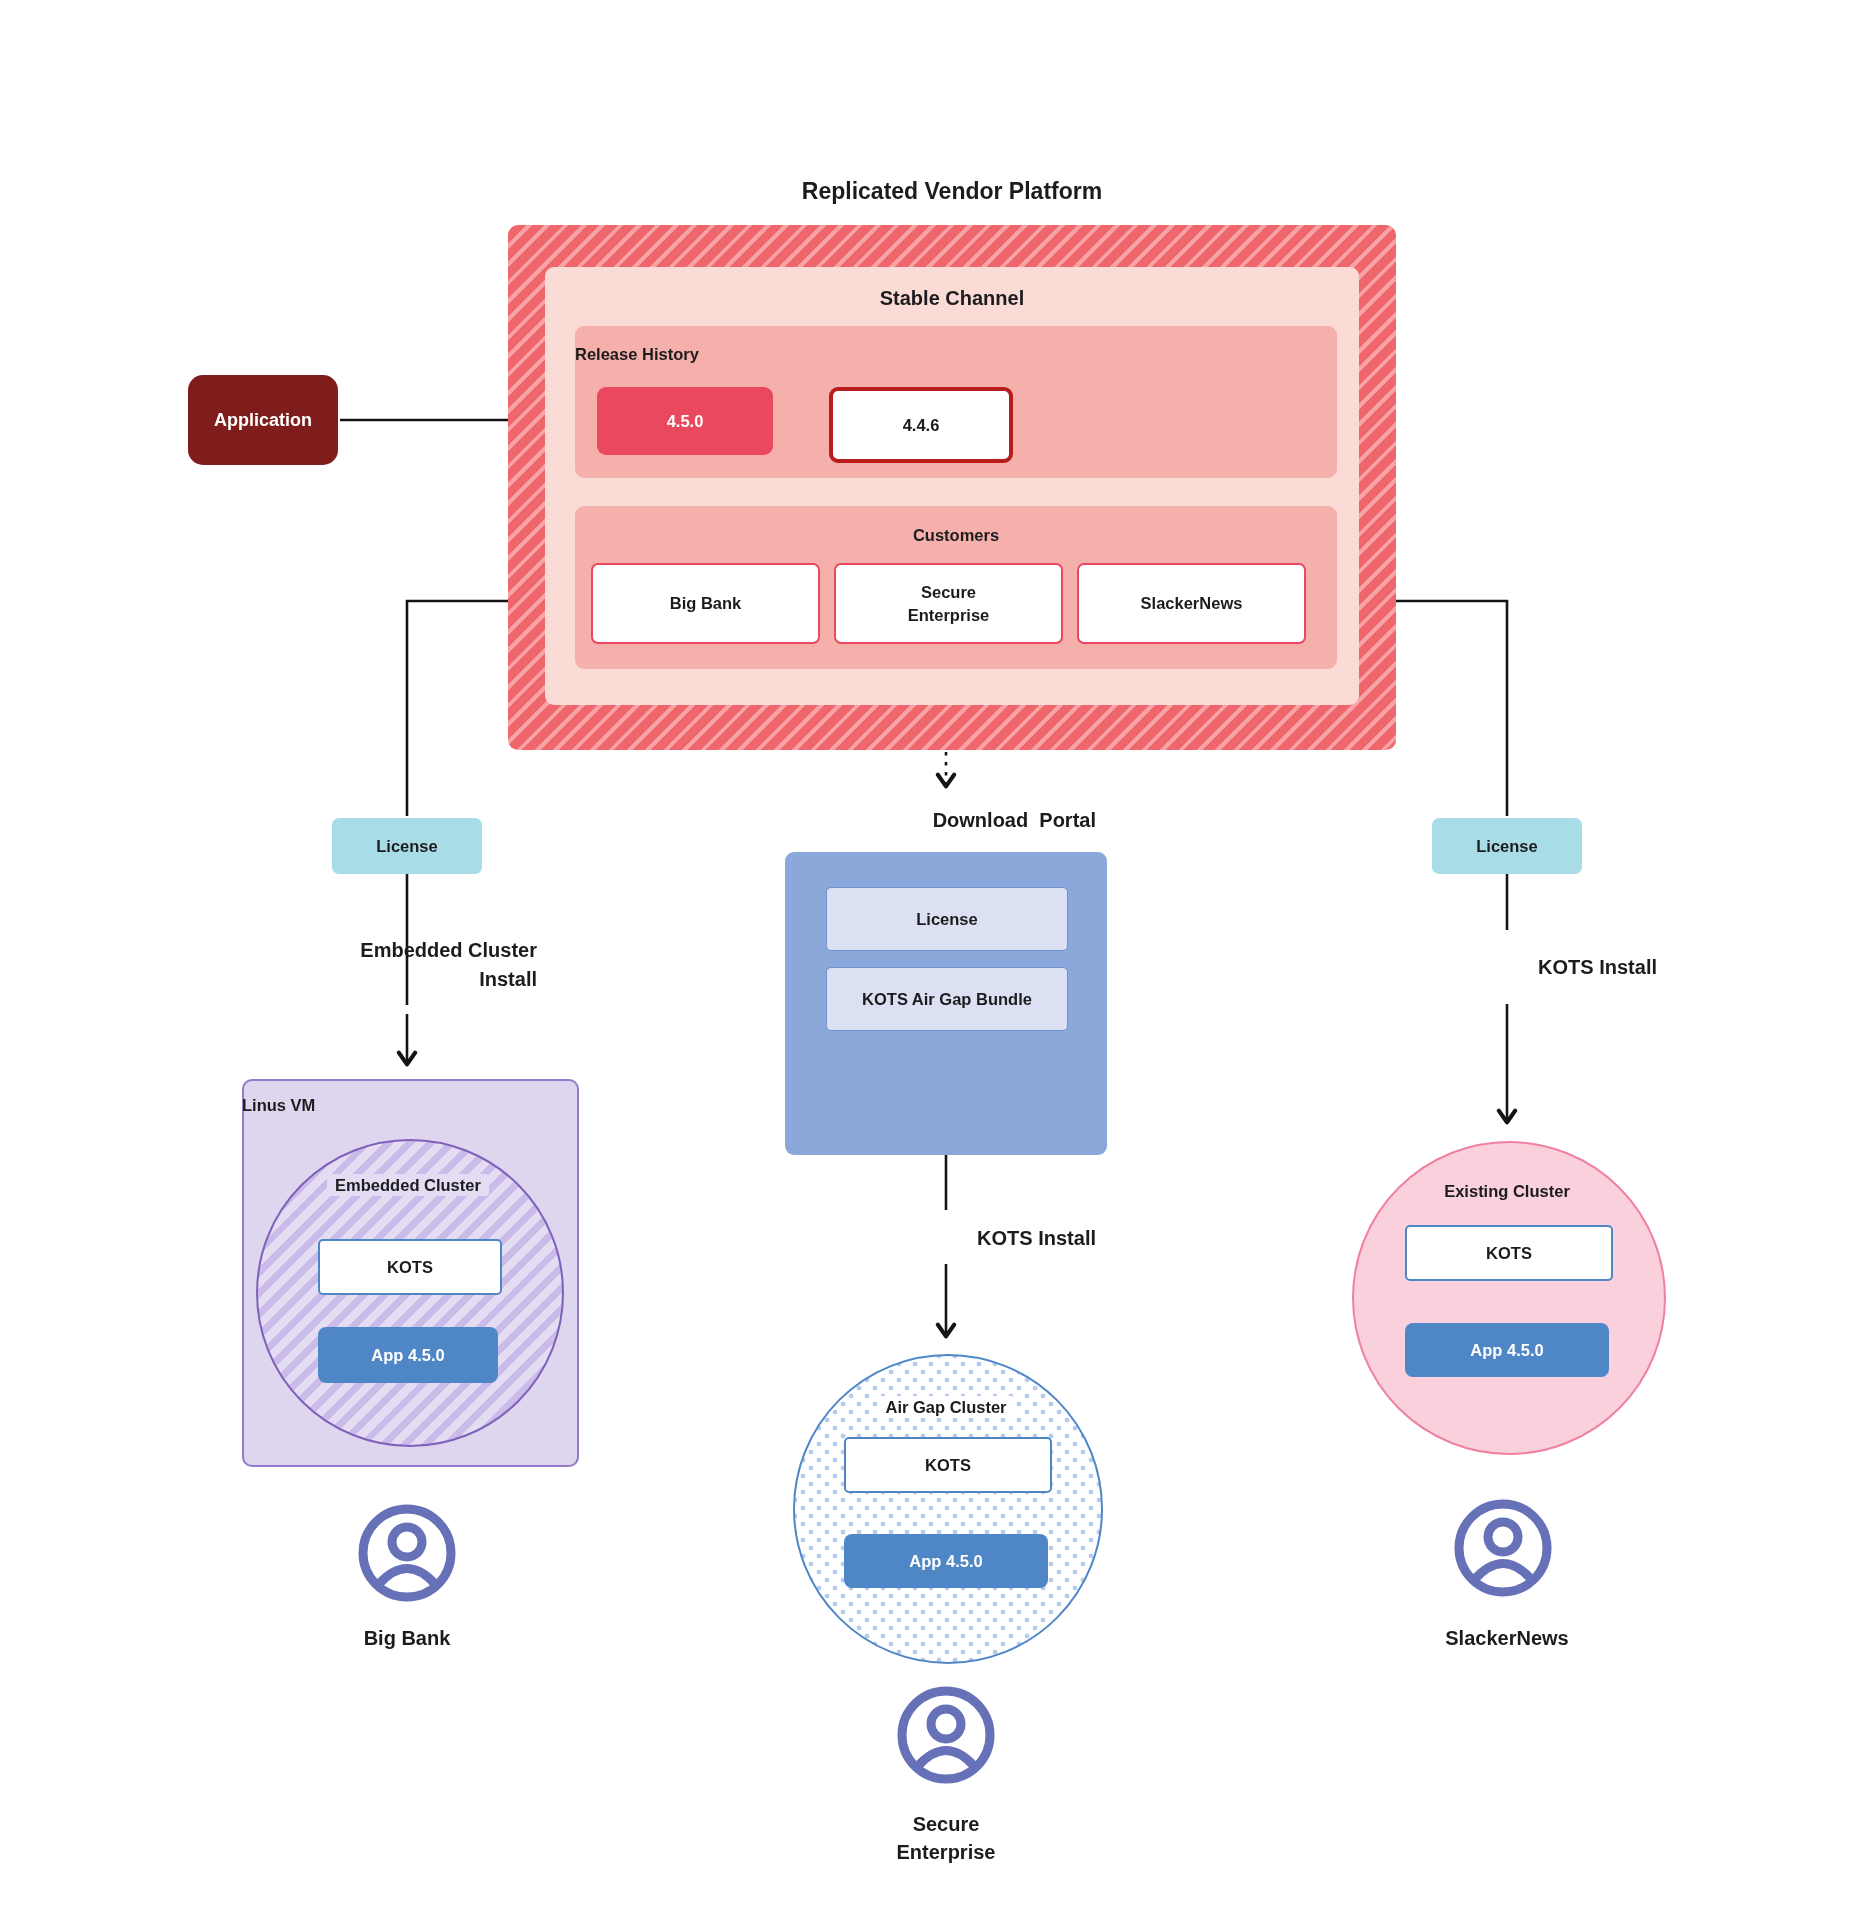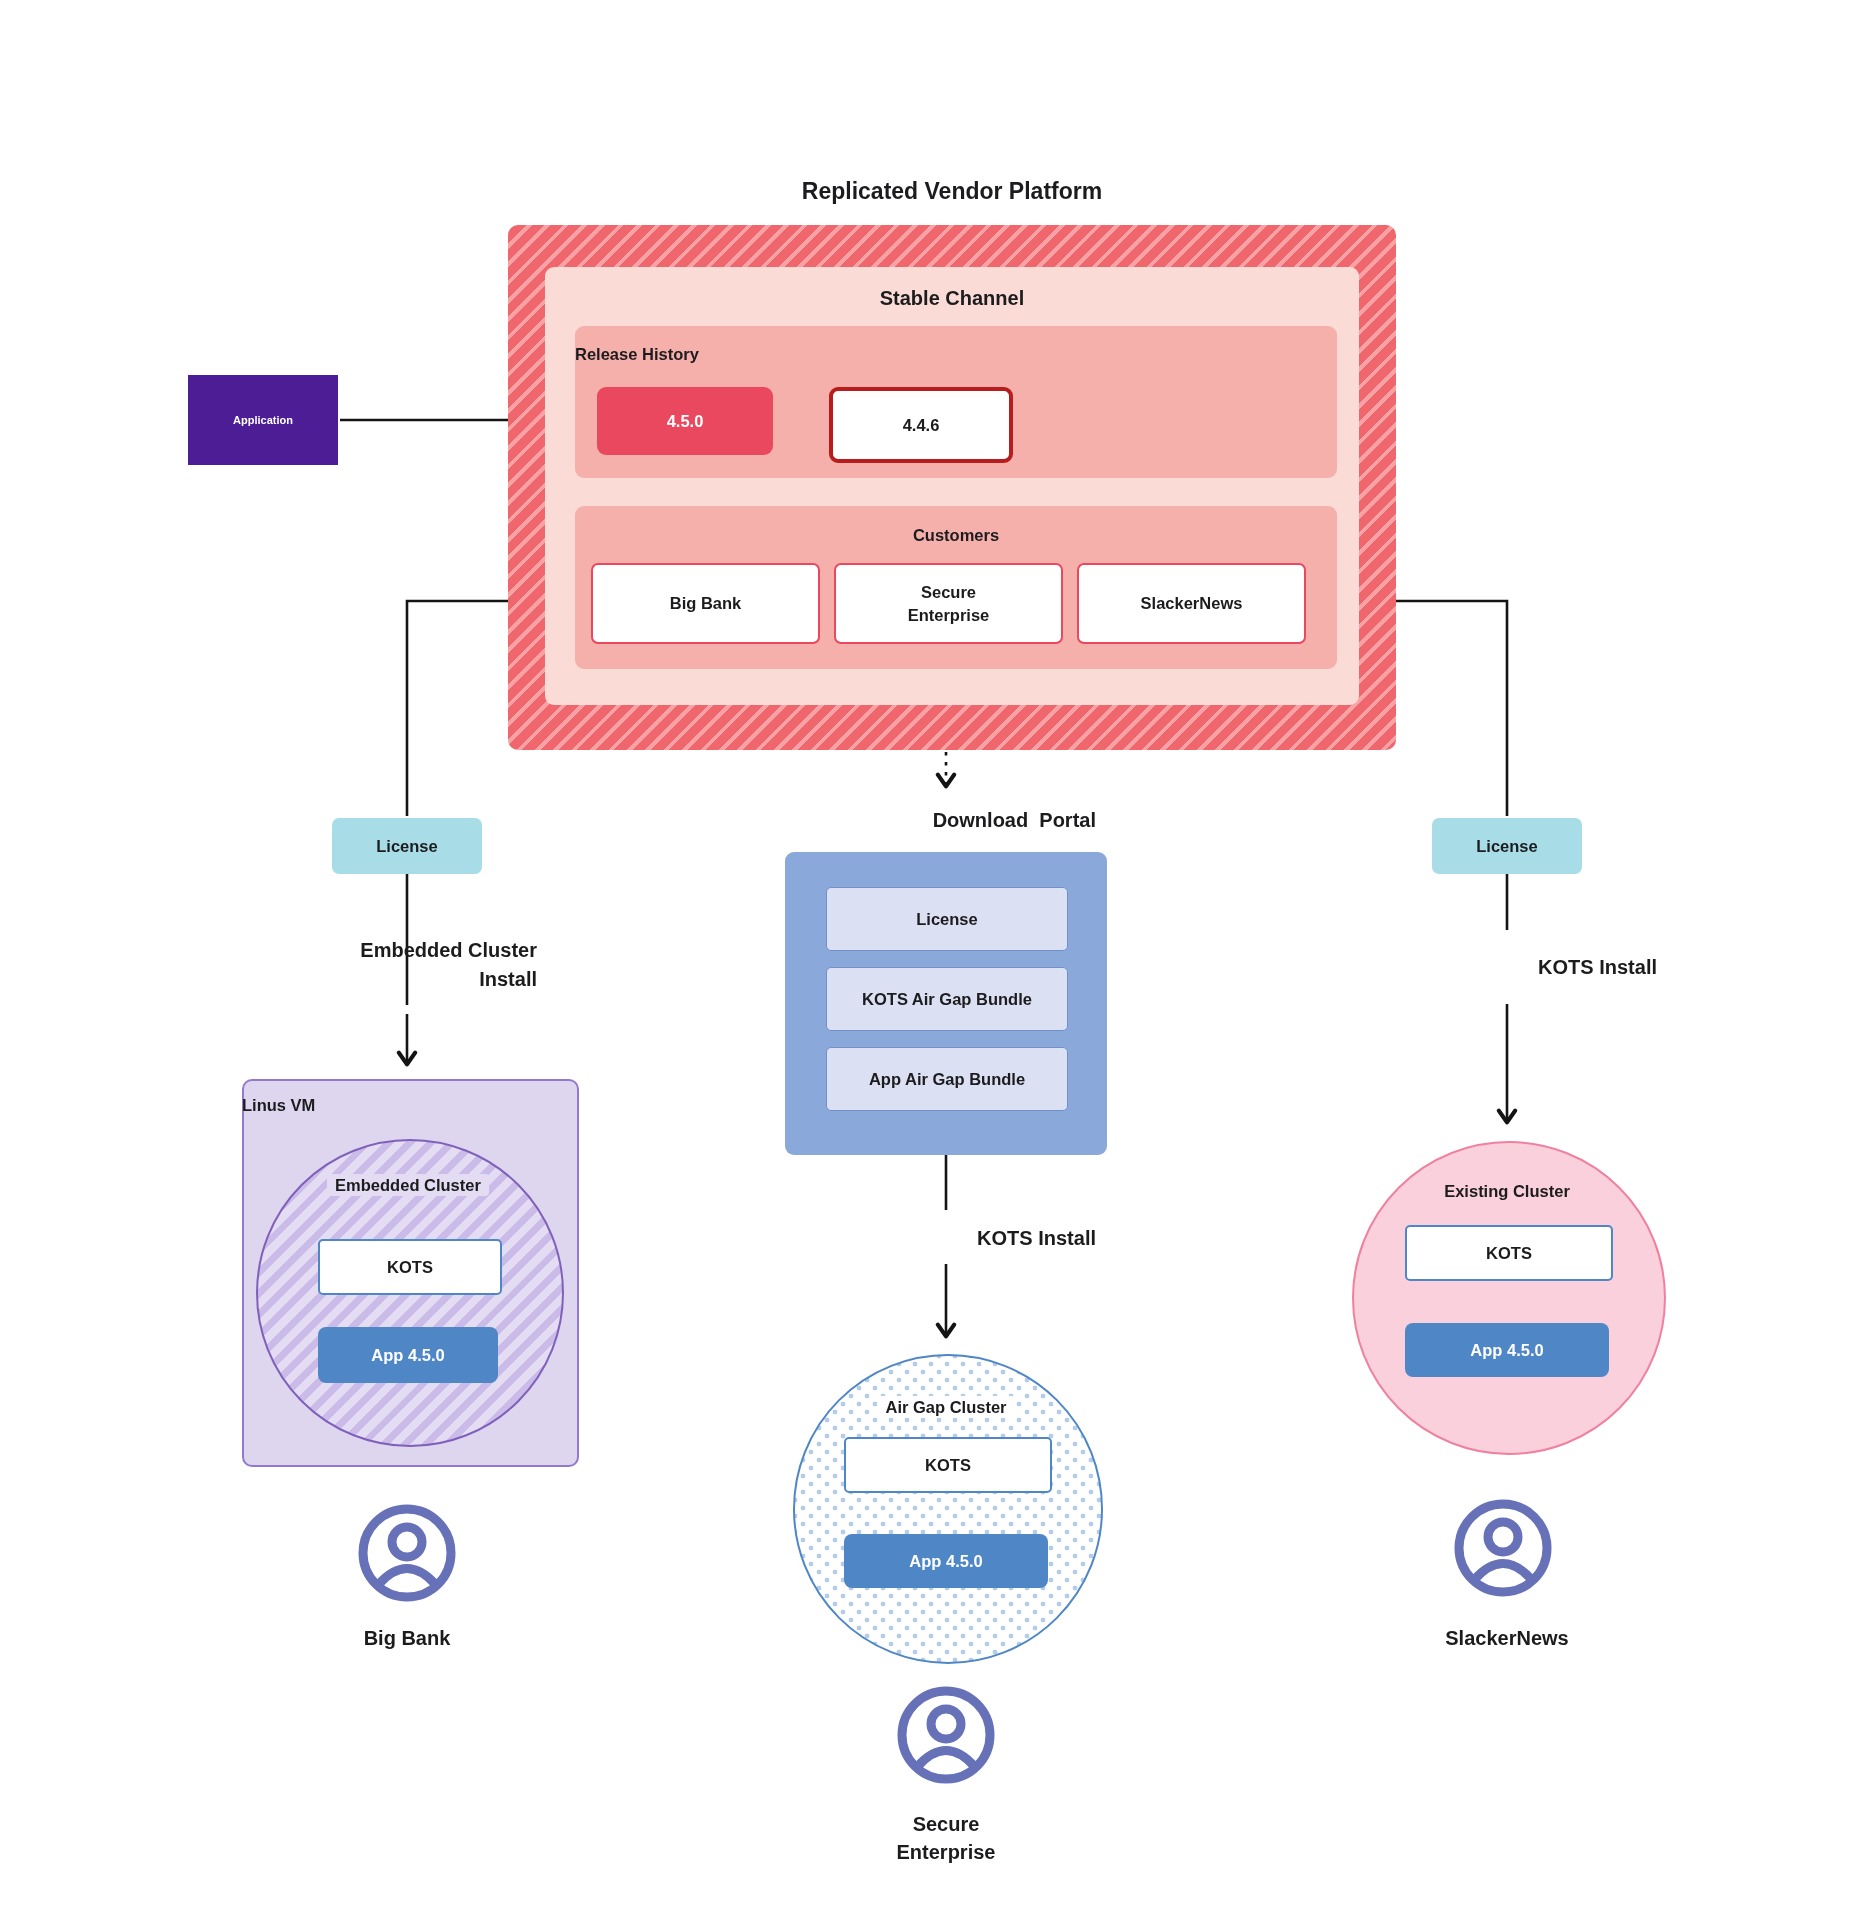--- a/index.html
+++ b/index.html
@@ -20,22 +20,22 @@
   #release-box { left:575px; top:326px; width:762px; height:152px; background:#f5b0ab; border-radius:9px; }
   #release-label { left:575px; top:345px; width:762px; font-size:16.5px; }
   .release-btn { top:387px; width:176px; height:68px; border-radius:9px; font-size:16.5px; }
   #rel-450 { left:597px; background:#e9485f; color:#ffffff; font-weight:600; }
   #rel-446 { left:829px; background:#ffffff; border:4px solid #b91c1c; font-weight:600; }
   #customers-box { left:575px; top:506px; width:762px; height:163px; background:#f5b0ab; border-radius:9px; }
   #customers-label { left:575px; top:526px; width:762px; font-size:16.5px; }
   .cust-box { top:563px; width:225px; height:77px; background:#ffffff; border:2px solid #e9485f;
      border-radius:7px; font-size:16.5px; font-weight:600; line-height:1.35; }
   #cust-bigbank { left:591px; } #cust-secure { left:834px; } #cust-slacker { left:1077px; }
-  #application { left:188px; top:375px; width:150px; height:90px; background:#4c1d95; color:#ffffff;
-     border-radius:0; font-size:11px; font-weight:600; }
+  #application { left:188px; top:375px; width:150px; height:90px; background:#7f1d1d; color:#ffffff;
+     border-radius:15px; font-size:18px; font-weight:600; }
 
   
   .license-box { width:150px; height:56px; background:#a8dde8; border-radius:7px; font-size:16.5px; font-weight:600; }
   .section-label { font-size:20px; font-weight:600; line-height:1.45; text-align:right; }
   .kots-box { background:#ffffff; border:2px solid #4f86c6; border-radius:5px; font-size:16.5px; font-weight:600; }
   .app-box { background:#4f86c6; color:#ffffff; border-radius:8px; font-size:16.5px; font-weight:600; }
   .user-name { font-size:20px; font-weight:600; text-align:center; line-height:1.4; }
 
   
   #license-left { left:332px; top:818px; }
@@ -143,21 +143,20 @@
     <circle cx="50" cy="50" r="44" fill="none" stroke="#6671b8" stroke-width="9"></circle>
     <circle cx="50" cy="39" r="15" fill="none" stroke="#6671b8" stroke-width="9"></circle>
     <path d="M21 82 Q50 49 79 82" fill="none" stroke="#6671b8" stroke-width="9"></path>
   </svg>
   <div id="user-left-label" class="abs user-name pre">Big Bank</div>
 
   <div id="portal-title" class="abs section-label prehard">Download  Portal</div>
   <div id="portal-box" class="abs"></div>
   <div id="p-item0" class="abs ctr portal-item">License</div>
   <div id="p-item1" class="abs ctr portal-item">KOTS Air Gap Bundle</div>
-  <div id="p-item2" class="abs ctr portal-item">App Air Gap Bundle</div>
   <div id="kots-install-mid" class="abs section-label">KOTS Install</div>
   <div id="airgap-circle" class="abs"></div>
   <div id="airgap-label" class="abs" style="text-align:center"><span>Air Gap Cluster</span></div>
   <div id="kots-mid" class="abs ctr kots-box">KOTS</div>
   <div id="app-mid" class="abs ctr app-box">App 4.5.0</div>
   <svg id="user-mid-icon" class="abs usericon" width="100" height="100" viewBox="0 0 100 100">
     <circle cx="50" cy="50" r="44" fill="none" stroke="#6671b8" stroke-width="9"></circle>
     <circle cx="50" cy="39" r="15" fill="none" stroke="#6671b8" stroke-width="9"></circle>
     <path d="M21 82 Q50 49 79 82" fill="none" stroke="#6671b8" stroke-width="9"></path>
   </svg>

